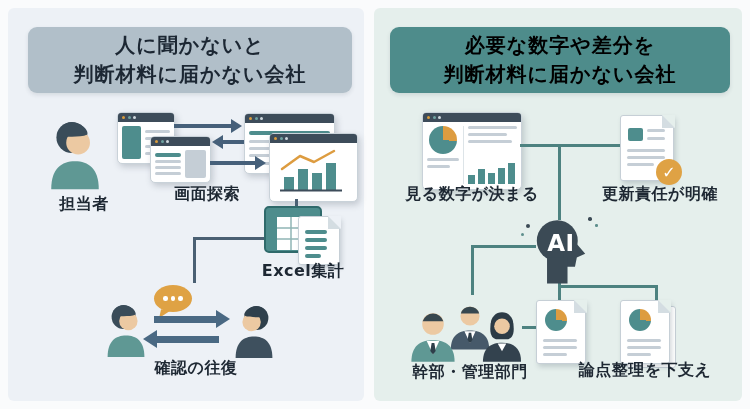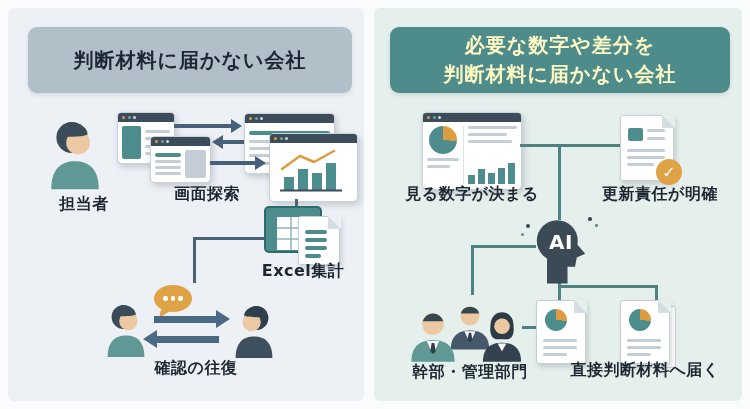--- a/index.html
+++ b/index.html
@@ -7,21 +7,21 @@
   .stage{position:relative;width:750px;height:409px;background:#fafbfc;overflow:hidden;}
 
   .panel{position:absolute;border-radius:6px;}
   .panel.lp{left:8px;top:8px;width:356px;height:393px;background:#edf1f6;--pb:#edf1f6;}
   .panel.rp{left:374px;top:8px;width:368px;height:393px;background:#e5efec;--pb:#e5efec;}
 
   .hdr{position:absolute;border-radius:9px;display:flex;flex-direction:column;justify-content:center;
        align-items:center;text-align:center;font-weight:700;font-size:20px;line-height:29px;
        letter-spacing:1px;box-shadow:0 2px 4px rgba(40,60,75,.12);}
   .hdr.l{left:28px;top:27px;width:324px;height:66px;background:#b1bfc9;color:#1c2733;}
-  .hdr.r{left:390px;top:27px;width:340px;height:66px;background:#4e8c8b;color:#fef9c3;}
+  .hdr.r{left:390px;top:27px;width:340px;height:66px;background:#4e8c8b;color:#000000;}
 
   .lbl{position:absolute;font-weight:700;font-size:16px;color:#1e2833;text-align:center;
        letter-spacing:.5px;white-space:nowrap;}
 
   
   .ln{position:absolute;}
   .ln.h{height:3px;} .ln.v{width:3px;}
   .lnL{background:#4a6073;} .lnR{background:#4d8280;}
 
   
@@ -61,32 +61,33 @@
   .chk{position:absolute;width:26px;height:26px;border-radius:50%;background:#dfa244;
        color:#fff;font-weight:700;font-size:16px;display:flex;align-items:center;justify-content:center;}
 
   .bubble{position:absolute;background:#dfa244;border-radius:50%;display:flex;align-items:center;
         justify-content:center;gap:3px;}
   .bubble::after{content:"";position:absolute;left:6px;bottom:-7px;border-top:9px solid #dfa244;
         border-right:9px solid transparent;transform:rotate(12deg);}
   .bdot{width:4.5px;height:4.5px;border-radius:50%;background:#fff;}
 
   .spark{position:absolute;border-radius:50%;}
-  .aitxt{position:absolute;color:#fff;font-weight:700;font-size:20px;letter-spacing:.5px;}
+  .aitxt{position:absolute;color:#fff;font-weight:700;font-size:23px;letter-spacing:.5px;}
 
   svg{display:block;}
 </style>
 </head>
 <body>
 
 <div class="stage">
 
   <div class="panel lp">
 
     <div class="hdr l" style="left:20px;top:19px;">
+      <span>人に聞かないと</span>
       <span>判断材料に届かない会社</span>
     </div>
 
     <svg style="position:absolute;left:36px;top:108px;" width="62" height="74" viewBox="0 0 60 70">
       <path d="M7 70 C7 50 17 43 30 43 C43 43 53 50 53 70 Z" fill="#5f9894"></path>
       <circle cx="27" cy="20" r="15" fill="#3a4c59"></circle>
       <circle cx="33" cy="25" r="11.5" fill="#ecc9a2"></circle>
       <path d="M13 22 C12 10 22 3 31 6 C39 8 43 14 42 17 C34 21 20 17 13 22 Z" fill="#3a4c59"></path>
     </svg>
     <div class="lbl" style="left:36px;top:186px;width:80px;">担当者</div>
@@ -329,15 +330,15 @@
       <div class="backsheet" style="left:6px;top:6px;width:48px;height:60px;"></div>
       <div class="doc" style="left:0;top:0;width:48px;height:62px;">
         <div class="pie" style="position:absolute;left:8px;top:8px;width:22px;height:22px;"></div>
         <div class="dlines" style="top:38px;">
           <div class="tl"></div>
             <div class="tl"></div>
             <div class="tl" style="width:70%;"></div>
         </div>
       </div>
     </div>
-    <div class="lbl" style="left:194px;top:352px;width:154px;">直接判断材料へ届く</div>
+    <div class="lbl" style="left:194px;top:352px;width:154px;">論点整理を下支え</div>
   </div>
 </div>
 
 </body></html>

